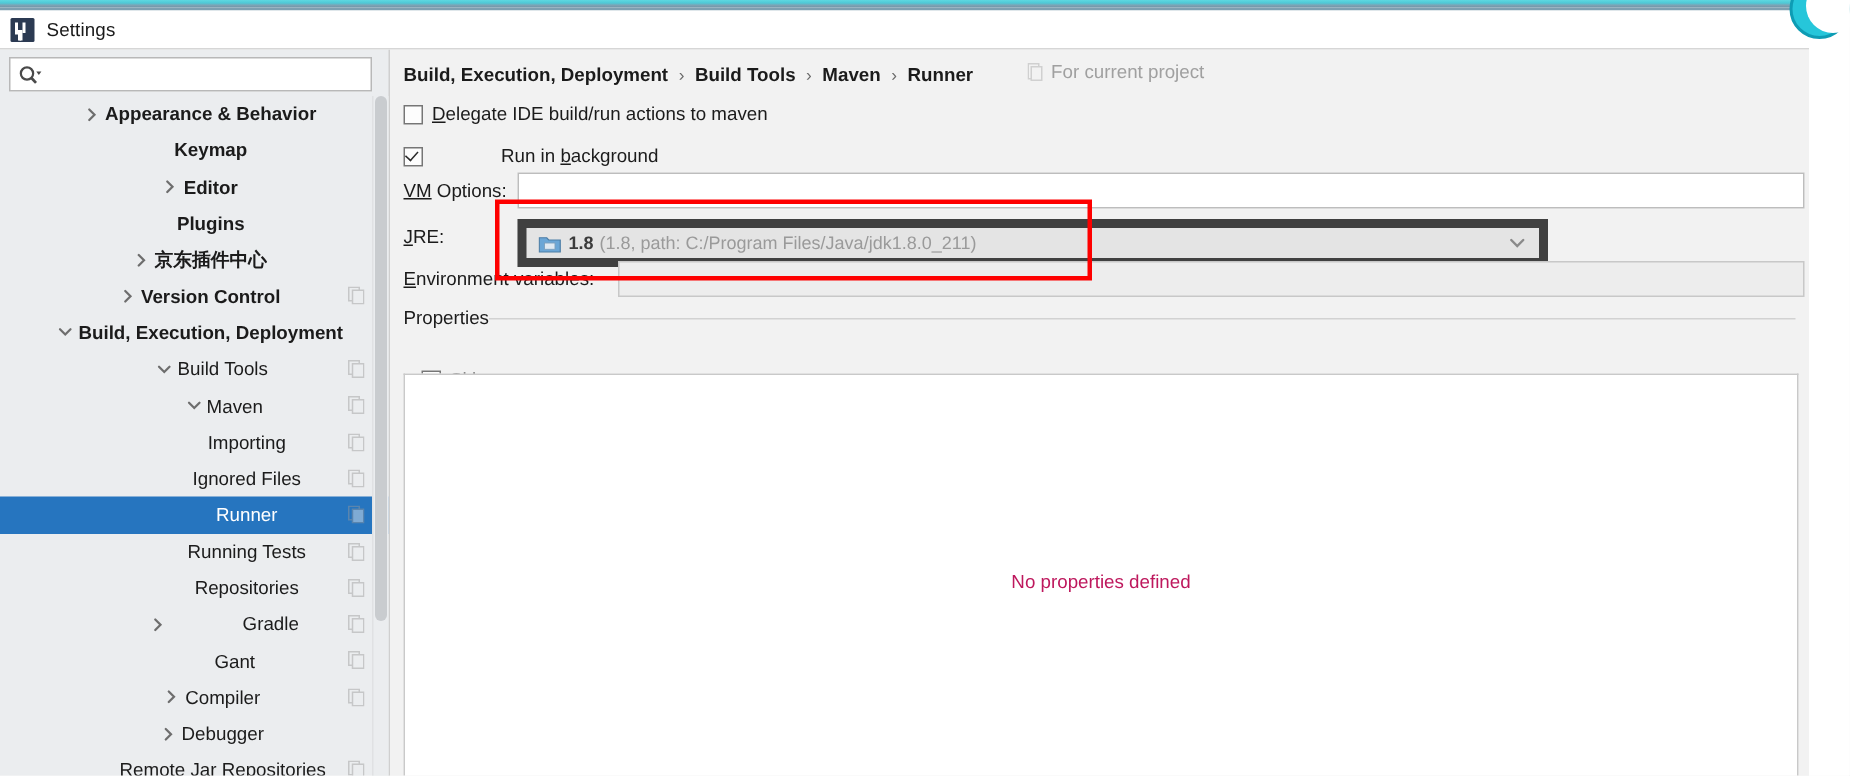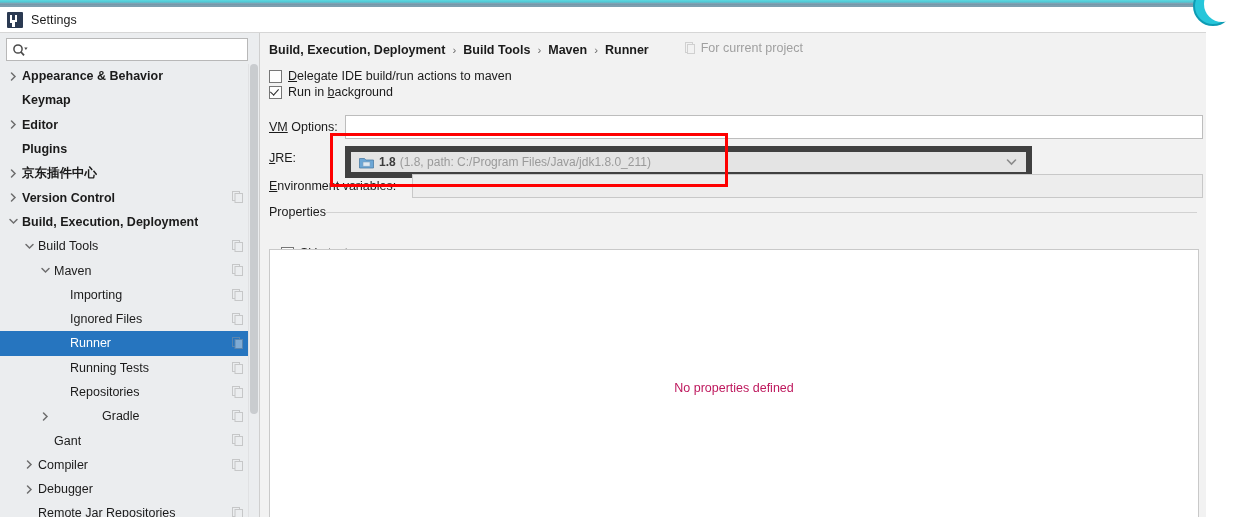--- a/index.html
+++ b/index.html
@@ -104,20 +104,21 @@
     position: absolute; left: 0; top: 31px;
     width: 259px; height: 454px;
     overflow: hidden;
   }
   .tree-row {
     position: relative;
     height: 24.3px;
     display: flex; align-items: center;
     font-size: 12.5px; color: #1b1b1b;
     white-space: nowrap;
+    justify-content: center;
   }
   .tree-row.selected {
     background: #2675bf; color: #ffffff;
   }
   .tree-row.bold { font-weight: bold; }
   .arrow {
     width: 11px; height: 11px; flex: none; position: relative; margin-right: 3px;
   }
   .arrow.none { visibility: hidden; }
   .arrow svg { display:block; }
@@ -490,21 +491,21 @@
           </span>
           <span>For current project</span>
         </span>
       </div>
 
       <div class="cb-row" style="top:36px;">
         <span class="cbox"></span>
         <span><span class="u">D</span><span>elegate IDE build/run actions to maven</span></span>
       </div>
 
-      <div class="cb-row" style="top:52px;">
+      <div class="cb-row" style="top:64px;gap:46px;">
         <span class="cbox checked"></span>
         <span><span>Run in </span><span class="u">b</span><span>ackground</span></span>
       </div>
 
       <div class="field-label" style="left:9px; top:87px;"><span class="u">VM</span><span> Options:</span></div>
       <input class="text-input" style="left: 85px; top: 82px; width: 852px;" type="text" value="">
 
       <div class="field-label" style="left:9px; top:118px;"><span class="u">J</span><span>RE:</span></div>
       <div class="combo" style="left:85px; top:113px; width:675px;">
         <span class="jre-icon">

